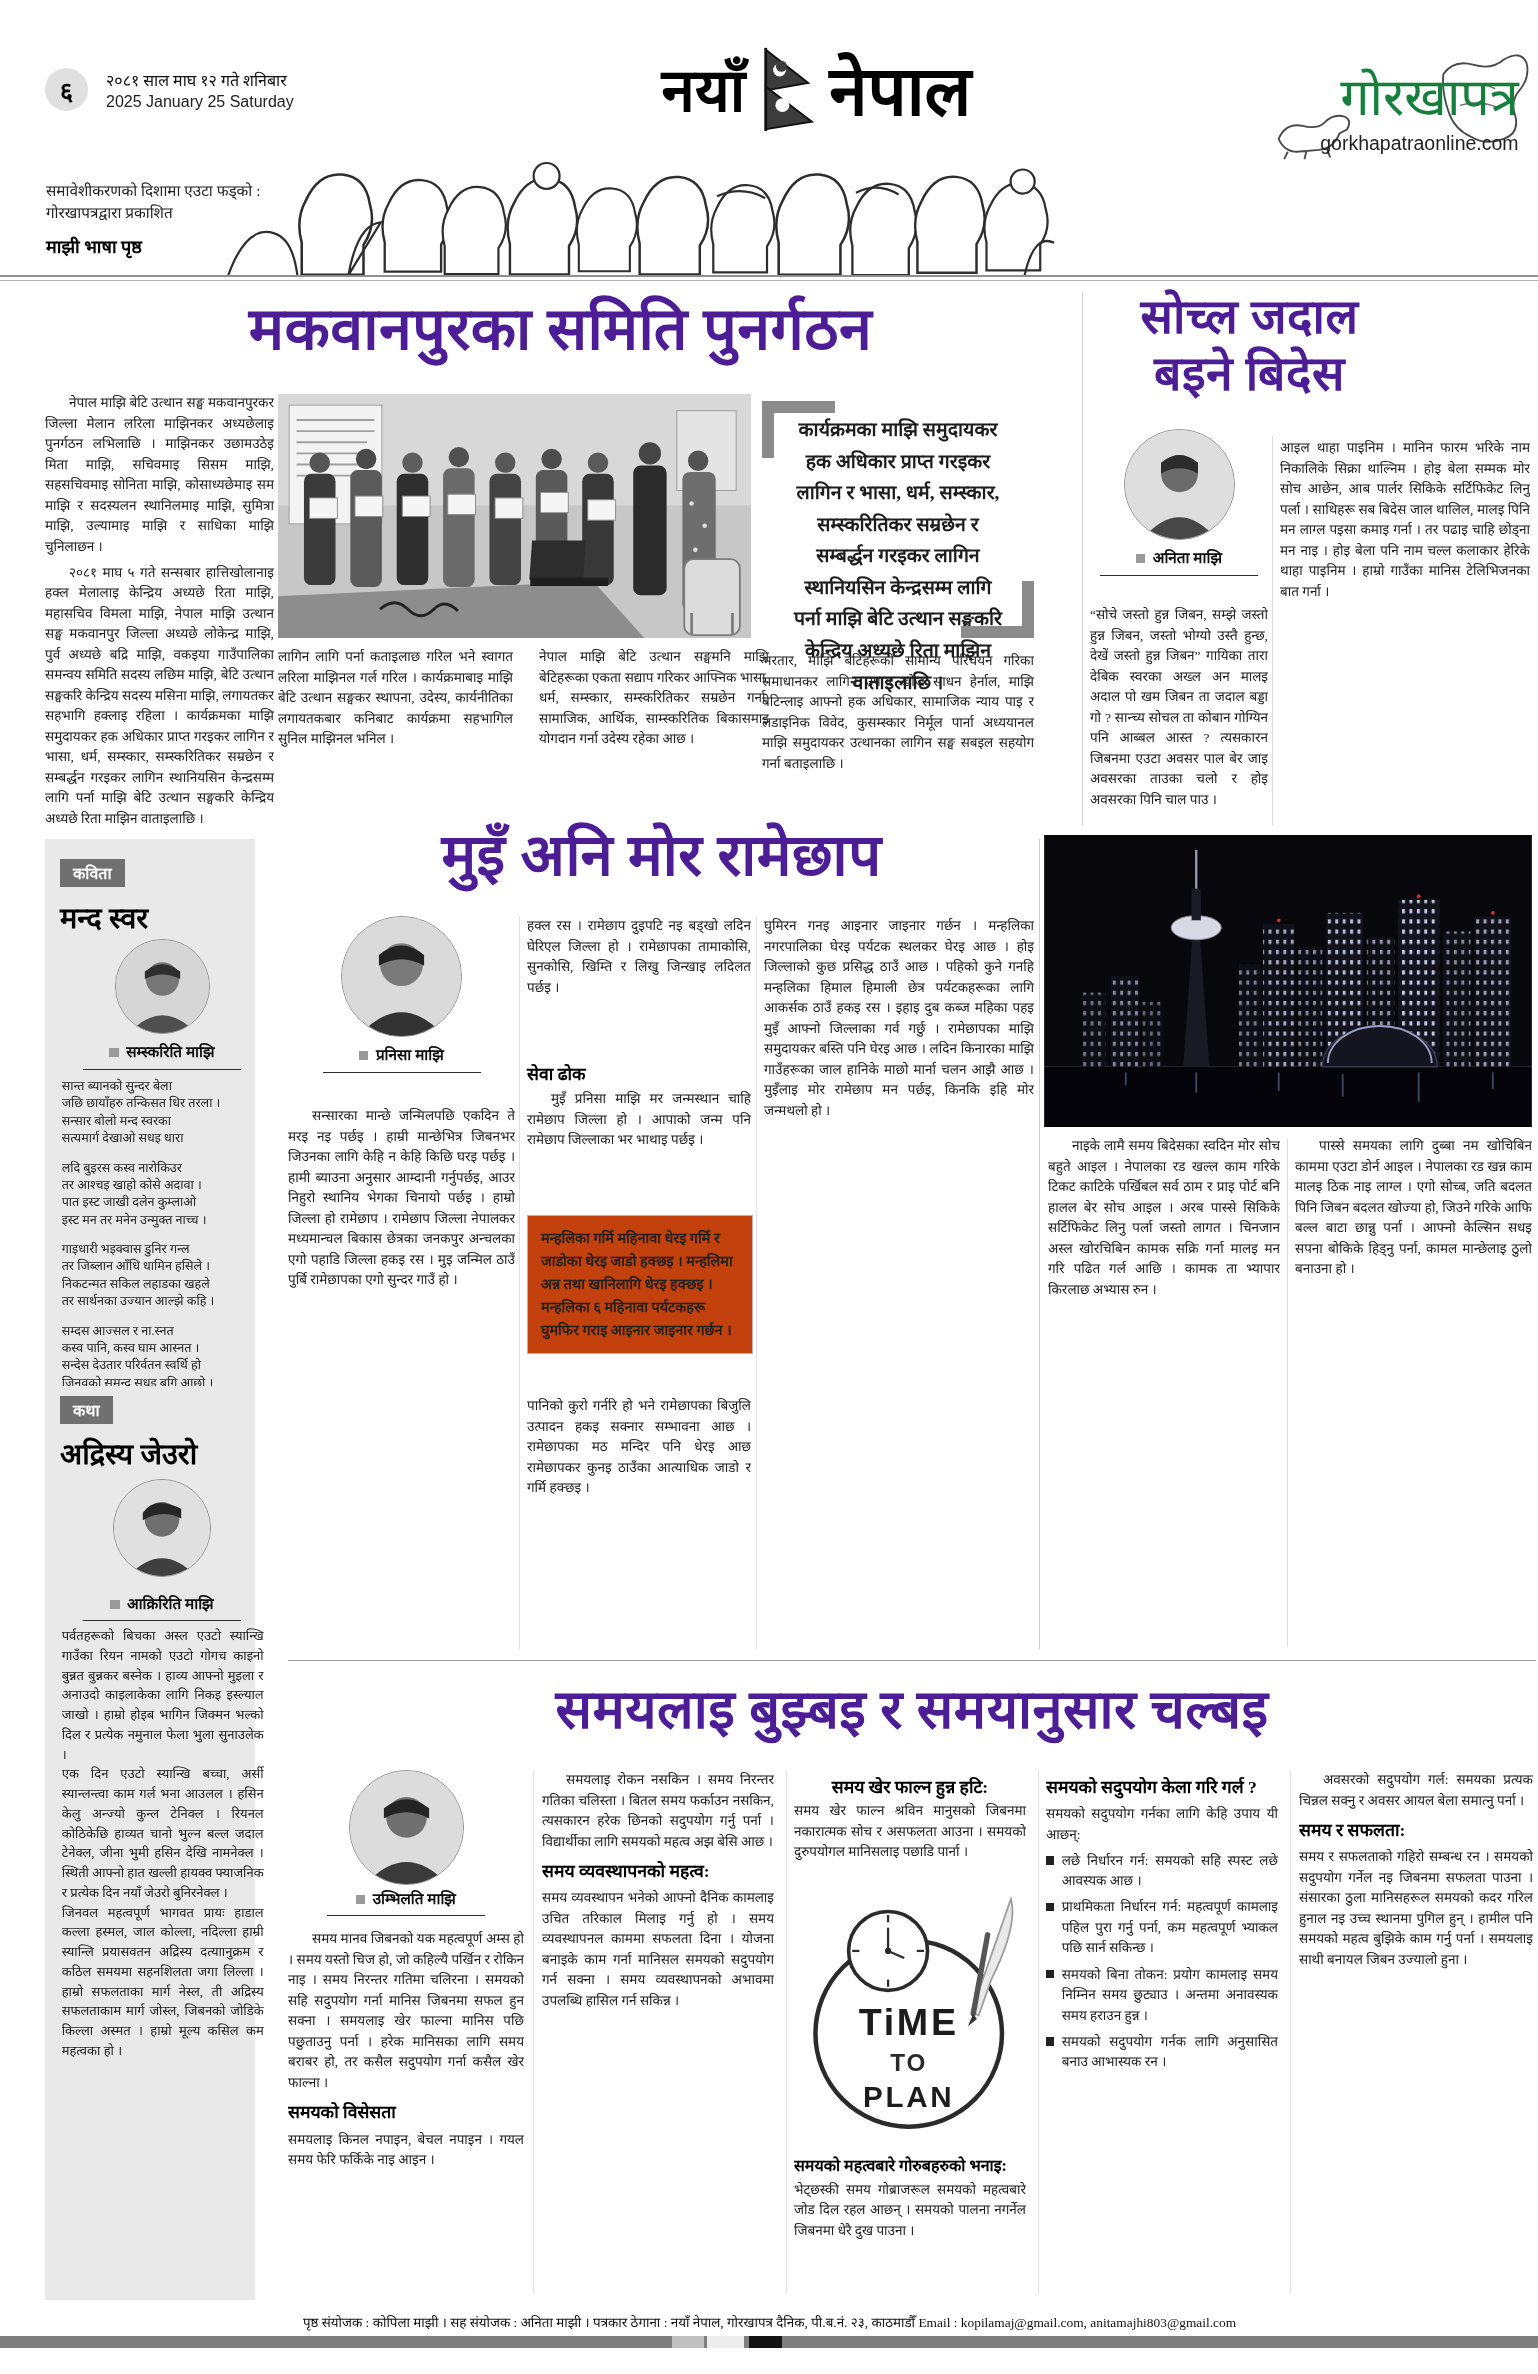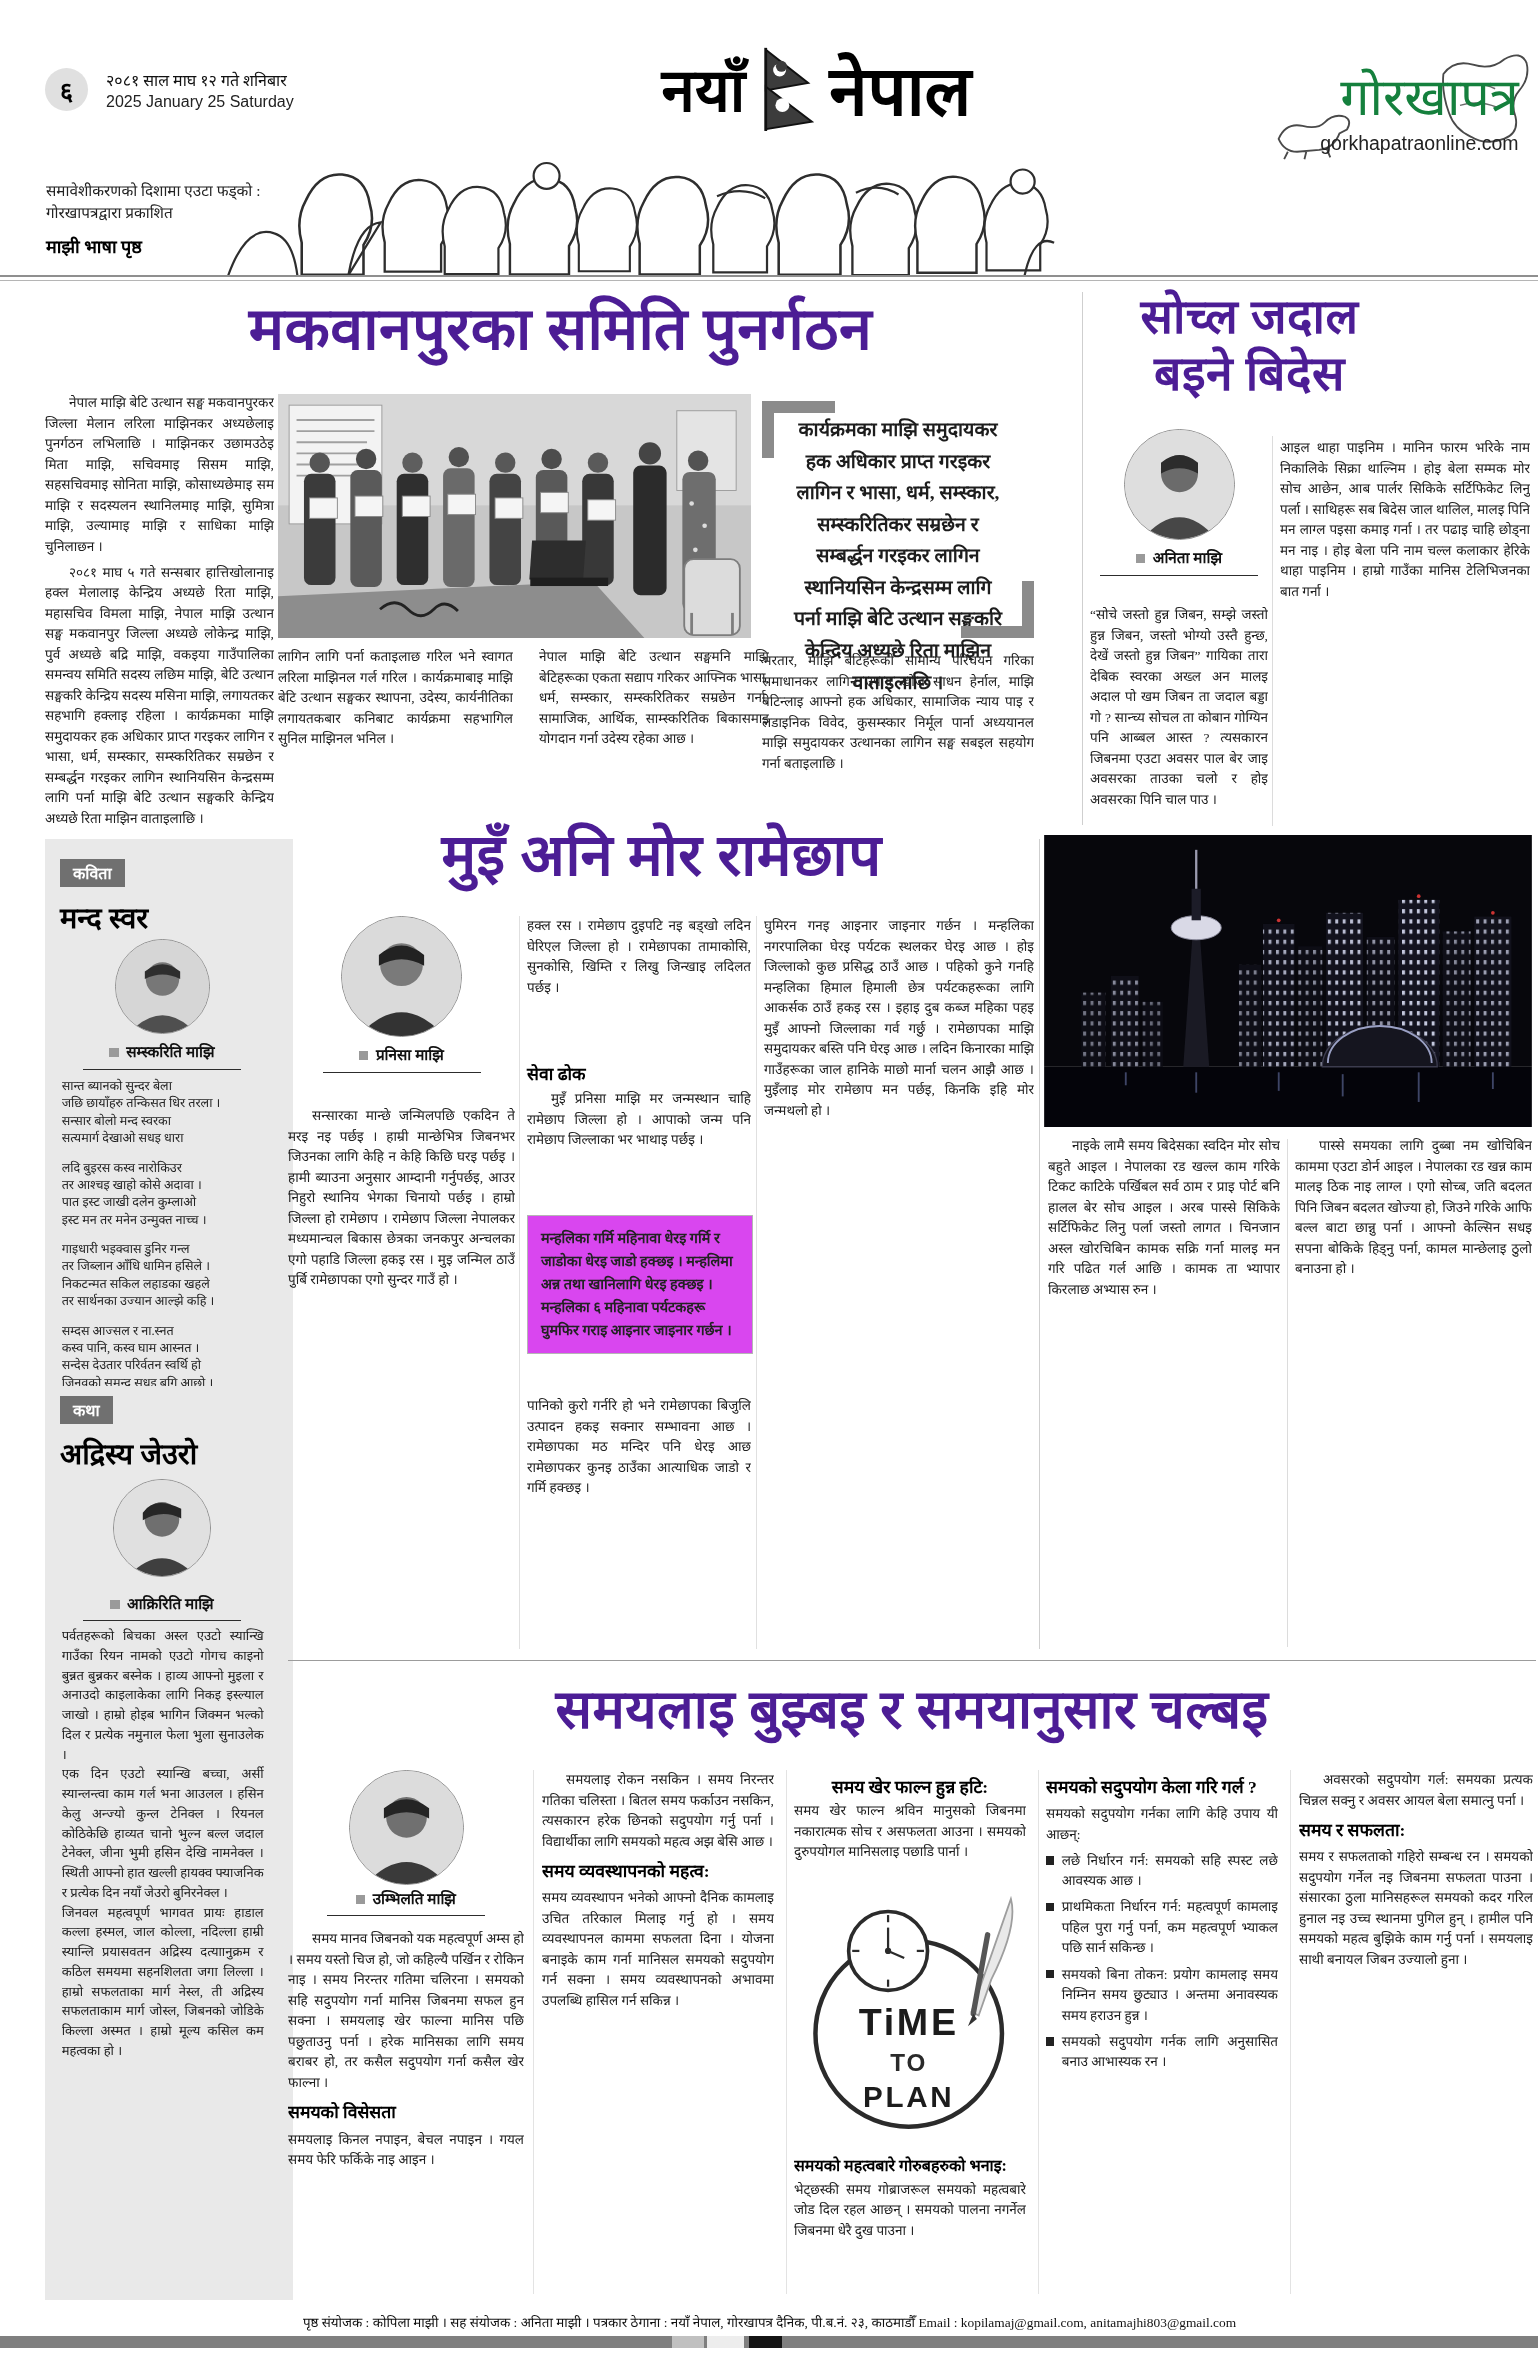--- a/index.html
+++ b/index.html
@@ -20,21 +20,21 @@
   .bsq{display:inline-block;width:9.3px;height:9.3px;background:#9a9a9a;margin-right:7.4px;}
   .byline-rule{border-bottom:1.4px solid #2c2c2c;width:158px;margin:7.4px auto 0;}
   .portrait{border-radius:50%;overflow:hidden;border:1.9px solid #8f8f8f;background:#e3e3e3;margin:0 auto;}
   .portrait svg{display:block;width:100%;height:100%;}
   .pq{position:absolute;padding:13px 28px;text-align:center;font-size:19.5px;line-height:1.62;
       font-weight:600;color:#1d1d1d;}
   .pq::before{content:"";position:absolute;left:0;top:0;width:61px;height:45px;
       border-left:12px solid #8b8b8b;border-top:12px solid #8b8b8b;}
   .pq::after{content:"";position:absolute;right:0;bottom:0;width:61px;height:45px;
       border-right:12px solid #8b8b8b;border-bottom:12px solid #8b8b8b;}
-  .qbox{background:#d946ef;border:0.9px solid #b5b5b5;padding:11px 13px;font-weight:bold;
+  .qbox{background:#c2410c;border:0.9px solid #b5b5b5;padding:11px 13px;font-weight:bold;
         font-size:14.4px;line-height:1.6;text-align:left;color:#222;}
   .subhead{font-weight:bold;font-size:17.6px;color:#000;margin:3.7px 0 3.7px 0;}
   .stanza{white-space:pre-line;font-size:12.6px;line-height:1.38;margin:0 0 12px 0;color:#222;}
   .bullet{display:flex;gap:7.4px;margin:0 0 5.6px 0;}
   .sq{flex:0 0 auto;width:8.3px;height:8.3px;background:#222;margin-top:5.6px;}
   .photo-frame{overflow:hidden;background:#bbb;}
   .photo-frame svg{display:block;width:100%;height:100%;}
   .sidebar{background:#e9e9e9;}
   .footer-bar{position:absolute;left:0;top:2336px;width:1539px;height:12px;background:#7f7f7f;}
   .footer-bar span{position:absolute;top:0;height:12px;display:block;}
@@ -299,21 +299,21 @@
   </div>
 
   <div class="abs col" style="left:1048px;top:1136px;width:232px;height:513px;">
     <p class="p-ind">नाइके लामै समय बिदेसका स्वदिन मोर सोच बहुते आइल । नेपालका रड खल्ल काम गरिके टिकट काटिके पर्खिबल सर्व ठाम र प्राइ पोर्ट बनि हालल बेर सोच आइल । अरब पास्से सिकिके सर्टिफिकेट लिनु पर्ला जस्तो लागत । चिनजान अस्ल खोरचिबिन कामक सक्रि गर्ना मालइ मन गरि पढित गर्ल आछि । कामक ता भ्यापार किरलाछ अभ्यास रुन ।</p>
   </div>
   <div class="vr" style="left:1287px;top:1139px;height:508px;background:#dcdcdc;"></div>
   <div class="abs col" style="left:1295px;top:1136px;width:237px;height:513px;">
     <p class="p-ind">पास्से समयका लागि दुब्बा नम खोचिबिन काममा एउटा डोर्न आइल । नेपालका रड खन्न काम मालइ ठिक नाइ लाग्ल । एगो सोच्ब, जति बदलत पिनि जिबन बदलत खोज्या हो, जिउने गरिके आफि बल्ल बाटा छान्नु पर्ना । आफ्नो केल्सिन सधइ सपना बोकिके हिड्नु पर्ना, कामल मान्छेलाइ ठुलो बनाउना हो ।</p>
   </div>
 
-  <div class="abs sidebar" style="left:45px;top:839px;width:248px;height:1461px;">
+  <div class="abs sidebar" style="left:45px;top:839px;width:210px;height:1461px;">
     <div class="abs" style="left:15px;top:20.4px;">
       <span class="badge">कविता</span>
     </div>
     <div class="abs sec-title" style="left:15px;top:58px;">मन्द स्वर</div>
     <div class="abs" style="left:0;top:100px;width:234px;">
       <div class="portrait" style="width:93px;height:93px;">
         <svg viewBox="0 0 100 100">
             <rect width="100" height="100" fill="#d6d6d6"></rect>
             <circle cx="50" cy="42" r="18" fill="#777"></circle>
             <path d="M14 100 Q50 62 86 100 Z" fill="#4f4f4f"></path>

